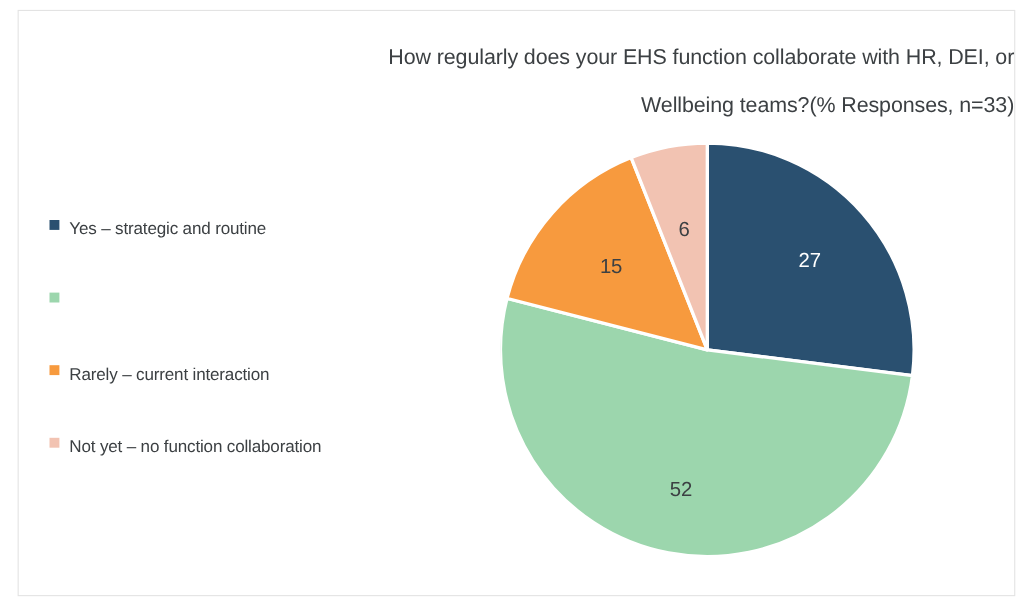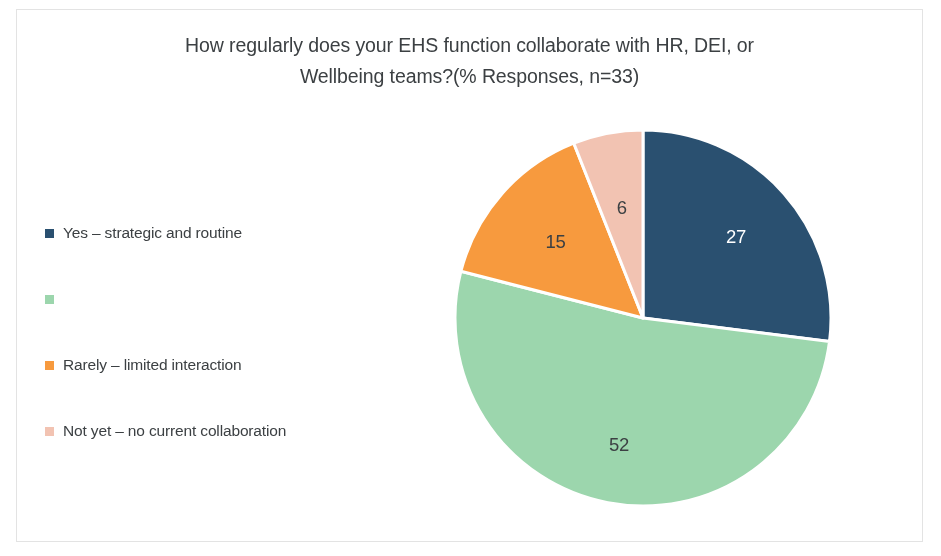--- a/index.html
+++ b/index.html
@@ -21,37 +21,37 @@
     height: 533px;
     border: 1px solid #e3e3e3;
     background: #ffffff;
     box-sizing: border-box;
   }
   .chart-title {
     position: absolute;
     left: 0;
     top: 20px;
     width: 100%;
-    text-align: center;
+    text-align: right;
     font-size: 19.5px;
-    line-height: 31px;
+    line-height: 44px;
     color: #3c4043;
     font-family: "Liberation Sans", sans-serif;
     letter-spacing: -0.1px;
     white-space: pre-line;
   }
   .legend {
     position: absolute;
     left: 28px;
     top: 190px;
     width: 360px;
   }
   .legend-item {
     display: flex;
-    align-items: center;
+    align-items: flex-start;
     height: 66px;
   }
   .legend-swatch {
     width: 9px;
     height: 9px;
     flex: 0 0 9px;
     margin-right: 9px;
   }
   .legend-label {
     font-size: 15.5px;
@@ -89,25 +89,25 @@
   <div class="legend">
     <div class="legend-item">
       <span class="legend-swatch" style="background: rgb(42, 80, 112);"></span>
       <span class="legend-label">Yes – strategic and routine</span>
     </div>
     <div class="legend-item">
       <span class="legend-swatch" style="background: rgb(156, 214, 173);"></span>
     </div>
     <div class="legend-item">
       <span class="legend-swatch" style="background: rgb(247, 154, 62);"></span>
-      <span class="legend-label">Rarely – limited interaction</span>
+      <span class="legend-label">Rarely – current interaction</span>
     </div>
     <div class="legend-item">
       <span class="legend-swatch" style="background: rgb(242, 195, 178);"></span>
-      <span class="legend-label">Not yet – no current collaboration</span>
+      <span class="legend-label">Not yet – no function collaboration</span>
     </div>
   </div>
 
   <div class="pie-wrap">
     <svg class="pie-svg" viewBox="0 0 400 400">
       <g>
         <path d="M 188 200 L 188.00 12.00 A 188 188 0 0 1 374.52 223.56 Z" fill="#2a5070" stroke="#ffffff" stroke-width="3" stroke-linejoin="round"></path>
         <path d="M 188 200 L 374.52 223.56 A 188 188 0 1 1 5.91 153.25 Z" fill="#9cd6ad" stroke="#ffffff" stroke-width="3" stroke-linejoin="round"></path>
         <path d="M 188 200 L 5.91 153.25 A 188 188 0 0 1 118.79 25.20 Z" fill="#f79a3e" stroke="#ffffff" stroke-width="3" stroke-linejoin="round"></path>
         <path d="M 188 200 L 118.79 25.20 A 188 188 0 0 1 188.00 12.00 Z" fill="#f2c3b2" stroke="#ffffff" stroke-width="3" stroke-linejoin="round"></path>

